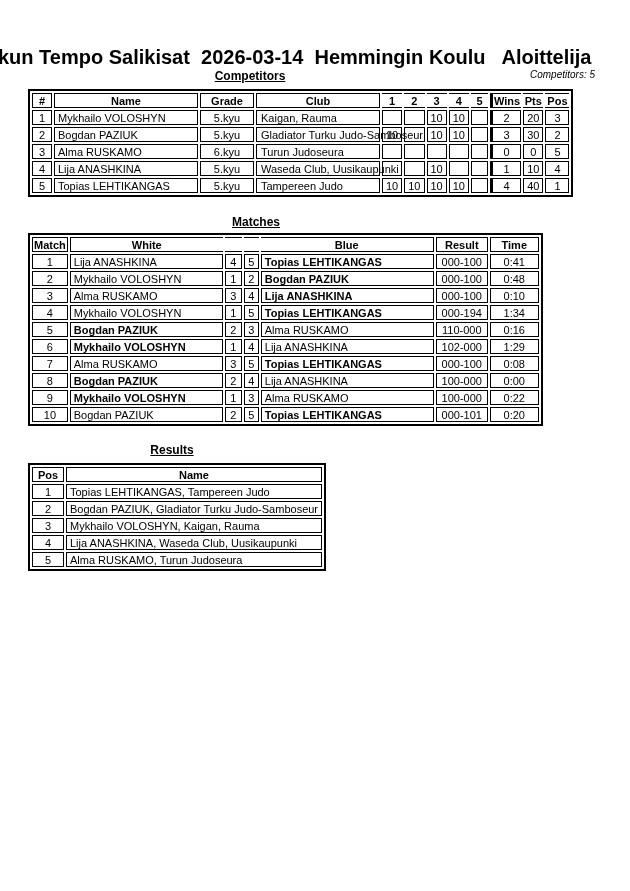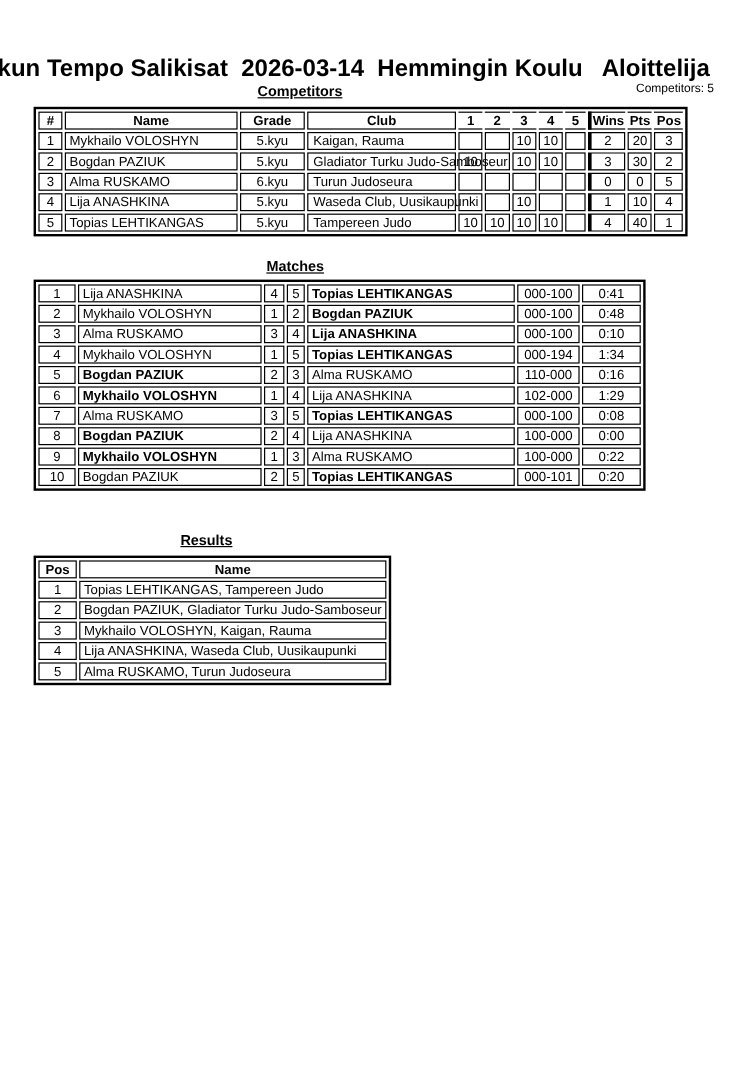--- a/index.html
+++ b/index.html
@@ -8,21 +8,21 @@
     font-family:"Liberation Sans", sans-serif; color:#000;
   }
   .title {
     position:absolute; left:-2px; top:46px;
     font-size:20px; font-weight:bold; white-space:pre; letter-spacing:0;
   }
   .section-label {
     position:absolute; transform:translateX(-50%);
     font-size:12px; font-weight:bold; white-space:pre;text-decoration:underline;
   }
-  .count-label { position:absolute; font-size:10px; }
+  .count-label { position:absolute; font-size:10px;font-style:italic; }
   table.tbl {
     position:absolute; background:#fff;
     border:2px solid #000; border-collapse:separate; border-spacing:2px;
     table-layout:fixed;
   }
   .tbl th, .tbl td {
     box-sizing:border-box; border:1px solid #000;
     height:15px; font-size:11px; line-height:12px;
     padding:0 3px; overflow:hidden; white-space:nowrap; vertical-align:middle;
   }
@@ -154,33 +154,42 @@
     <td class="c">10</td>
     <td class="c">10</td>
     <td class="c"></td>
     <td class="c grp">4</td>
     <td class="c">40</td>
     <td class="c">1</td>
   </tr>
 </tbody>
   </table>
 
-<div class="section-label" style="left:246px; top:215px;">Matches</div>
+<div class="section-label" style="left:256px; top:215px;">Matches</div>
 
 <table class="tbl" style="left:28px; top:233px;">
   <colgroup>
     <col style="width:31px">
       <col style="width:153px">
       <col style="width:17px">
       <col style="width:15px">
     <col style="width:173px">
       <col style="width:52px">
       <col style="width:49px">
   </colgroup>
   <tbody>
+      <tr>
+    <th>Match</th>
+    <th class="nb-r">White</th>
+    <th class="nb-lr"></th>
+    <th class="nb-lr"></th>
+    <th class="nb-l">Blue</th>
+    <th>Result</th>
+    <th>Time</th>
+  </tr>
   <tr>
     <td class="c">1</td>
     <td class="l">Lija ANASHKINA</td>
     <td class="c">4</td>
     <td class="c">5</td>
     <td class="l" style="font-weight: bold;">Topias LEHTIKANGAS</td>
     <td class="c">000-100</td>
     <td class="c">0:41</td>
   </tr>
   <tr>

